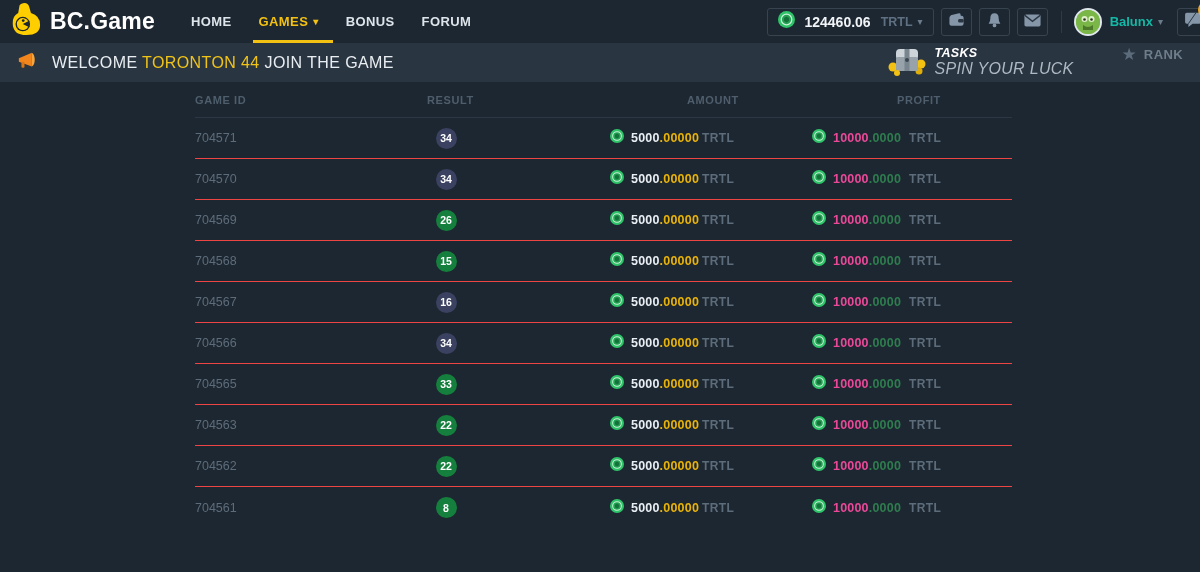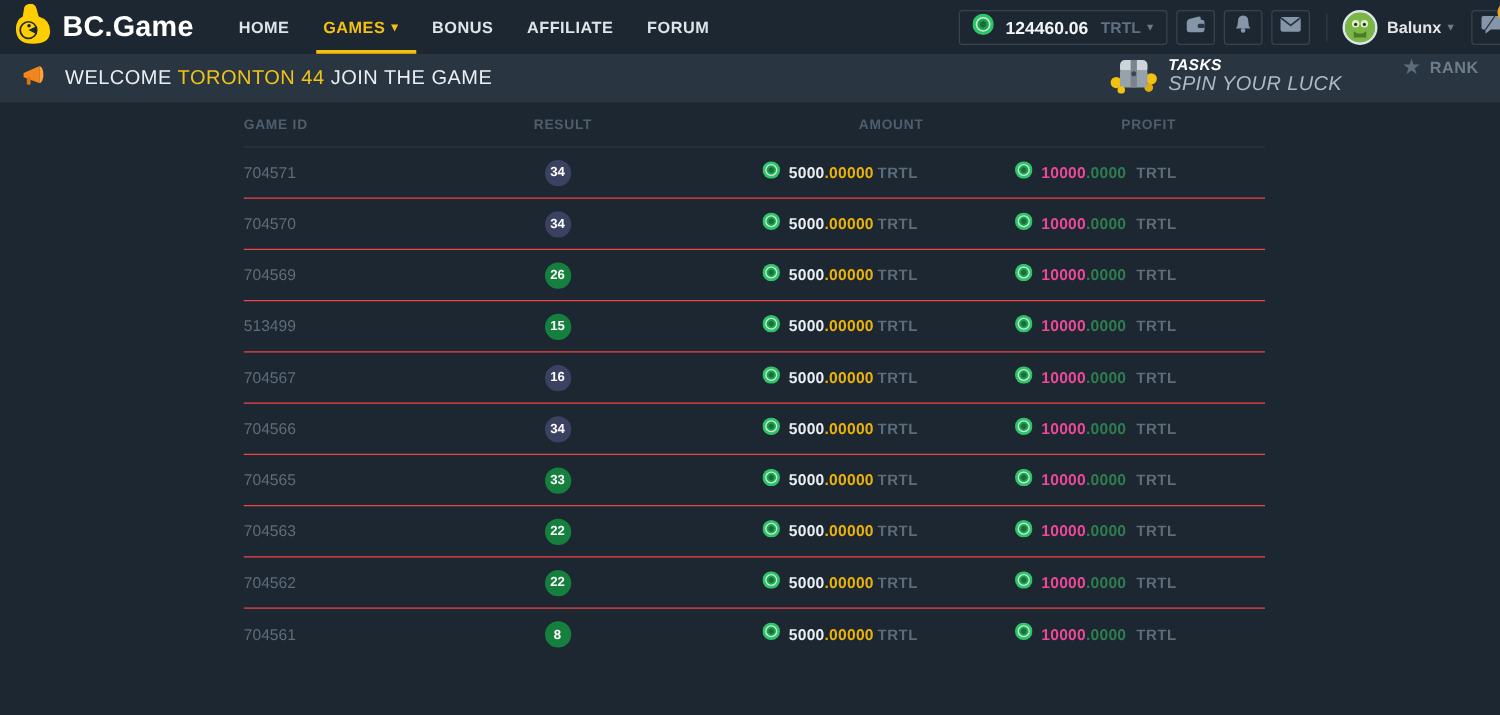--- a/index.html
+++ b/index.html
@@ -42,21 +42,21 @@
     width:31px; height:28px; border:1px solid #37434f; border-radius:3px;
     display:flex; align-items:center; justify-content:center;
     margin-left:7px; cursor:pointer; position:relative;
   }
   .vsep { width:1px; height:22px; background:#2e3a47; margin:0 12px 0 13px; }
   .user { display:flex; align-items:center; cursor:pointer; }
   .avatar {
     width:28px; height:28px; border-radius:50%; overflow:hidden;
     border:2px solid #dfe6ec; background:#7ab648; flex-shrink:0;
   }
-  .username { font-size:13px; font-weight:bold; color:#e5e5e5; margin-left:8px;text-align:center; }
+  .username { font-size:13px; font-weight:bold; color:#14b8a6; margin-left:8px;text-align:center; }
   .chat-btn { margin-left:14px; margin-right:-8px; }
   .chat-badge {
     position:absolute; top:-8px; right:-9px; min-width:18px; height:18px;
     background:#f0a522; border-radius:50%;
     font-size:10px; font-weight:bold; color:#fff;
     display:flex; align-items:center; justify-content:center;
   }
 
   
   .banner {
@@ -130,21 +130,20 @@
     <span class="logo-text">BC.Game</span>
   </div>
 
   <div class="nav-links">
     <span class="nav-link">HOME</span>
     <span class="nav-link active">
         <span>GAMES</span>
         <span class="caret">▾</span>
       </span>
     <span class="nav-link">BONUS</span>
-    <span class="nav-link">AFFILIATE</span>
     <span class="nav-link">FORUM</span>
   </div>
 
   <div class="nav-right">
     <div class="balance-box">
       <span>
         <svg width="17" height="17" viewBox="0 0 20 20">
           <circle cx="10" cy="10" r="10" fill="#2ec469"></circle>
           <circle cx="10" cy="10" r="6.2" fill="#23a053" stroke="#c8f0d5" stroke-width="1.5"></circle>
           <polygon points="10,6.6 12.9,8.3 12.9,11.7 10,13.4 7.1,11.7 7.1,8.3" fill="#14713a"></polygon>
@@ -333,21 +332,21 @@
           <circle cx="10" cy="10" r="6.2" fill="#23a053" stroke="#c8f0d5" stroke-width="1.5"></circle>
           <polygon points="10,6.6 12.9,8.3 12.9,11.7 10,13.4 7.1,11.7 7.1,8.3" fill="#14713a"></polygon>
         </svg>
       </span>
       <span class="num"><span class="profit-int">10000</span><span class="profit-dec">.0000</span></span>
     </span>
     <span class="cur cur-profit">TRTL</span>
   </div>
 
   <div class="row">
-    <span class="c-id">513499</span>
+    <span class="c-id">704568</span>
     <span class="c-result">
       <span class="badge pink">15</span>
     </span>
     <span class="c-amount">
       <span>
         <svg width="14" height="14" viewBox="0 0 20 20">
           <circle cx="10" cy="10" r="10" fill="#2ec469"></circle>
           <circle cx="10" cy="10" r="6.2" fill="#23a053" stroke="#c8f0d5" stroke-width="1.5"></circle>
           <polygon points="10,6.6 12.9,8.3 12.9,11.7 10,13.4 7.1,11.7 7.1,8.3" fill="#14713a"></polygon>
         </svg>

